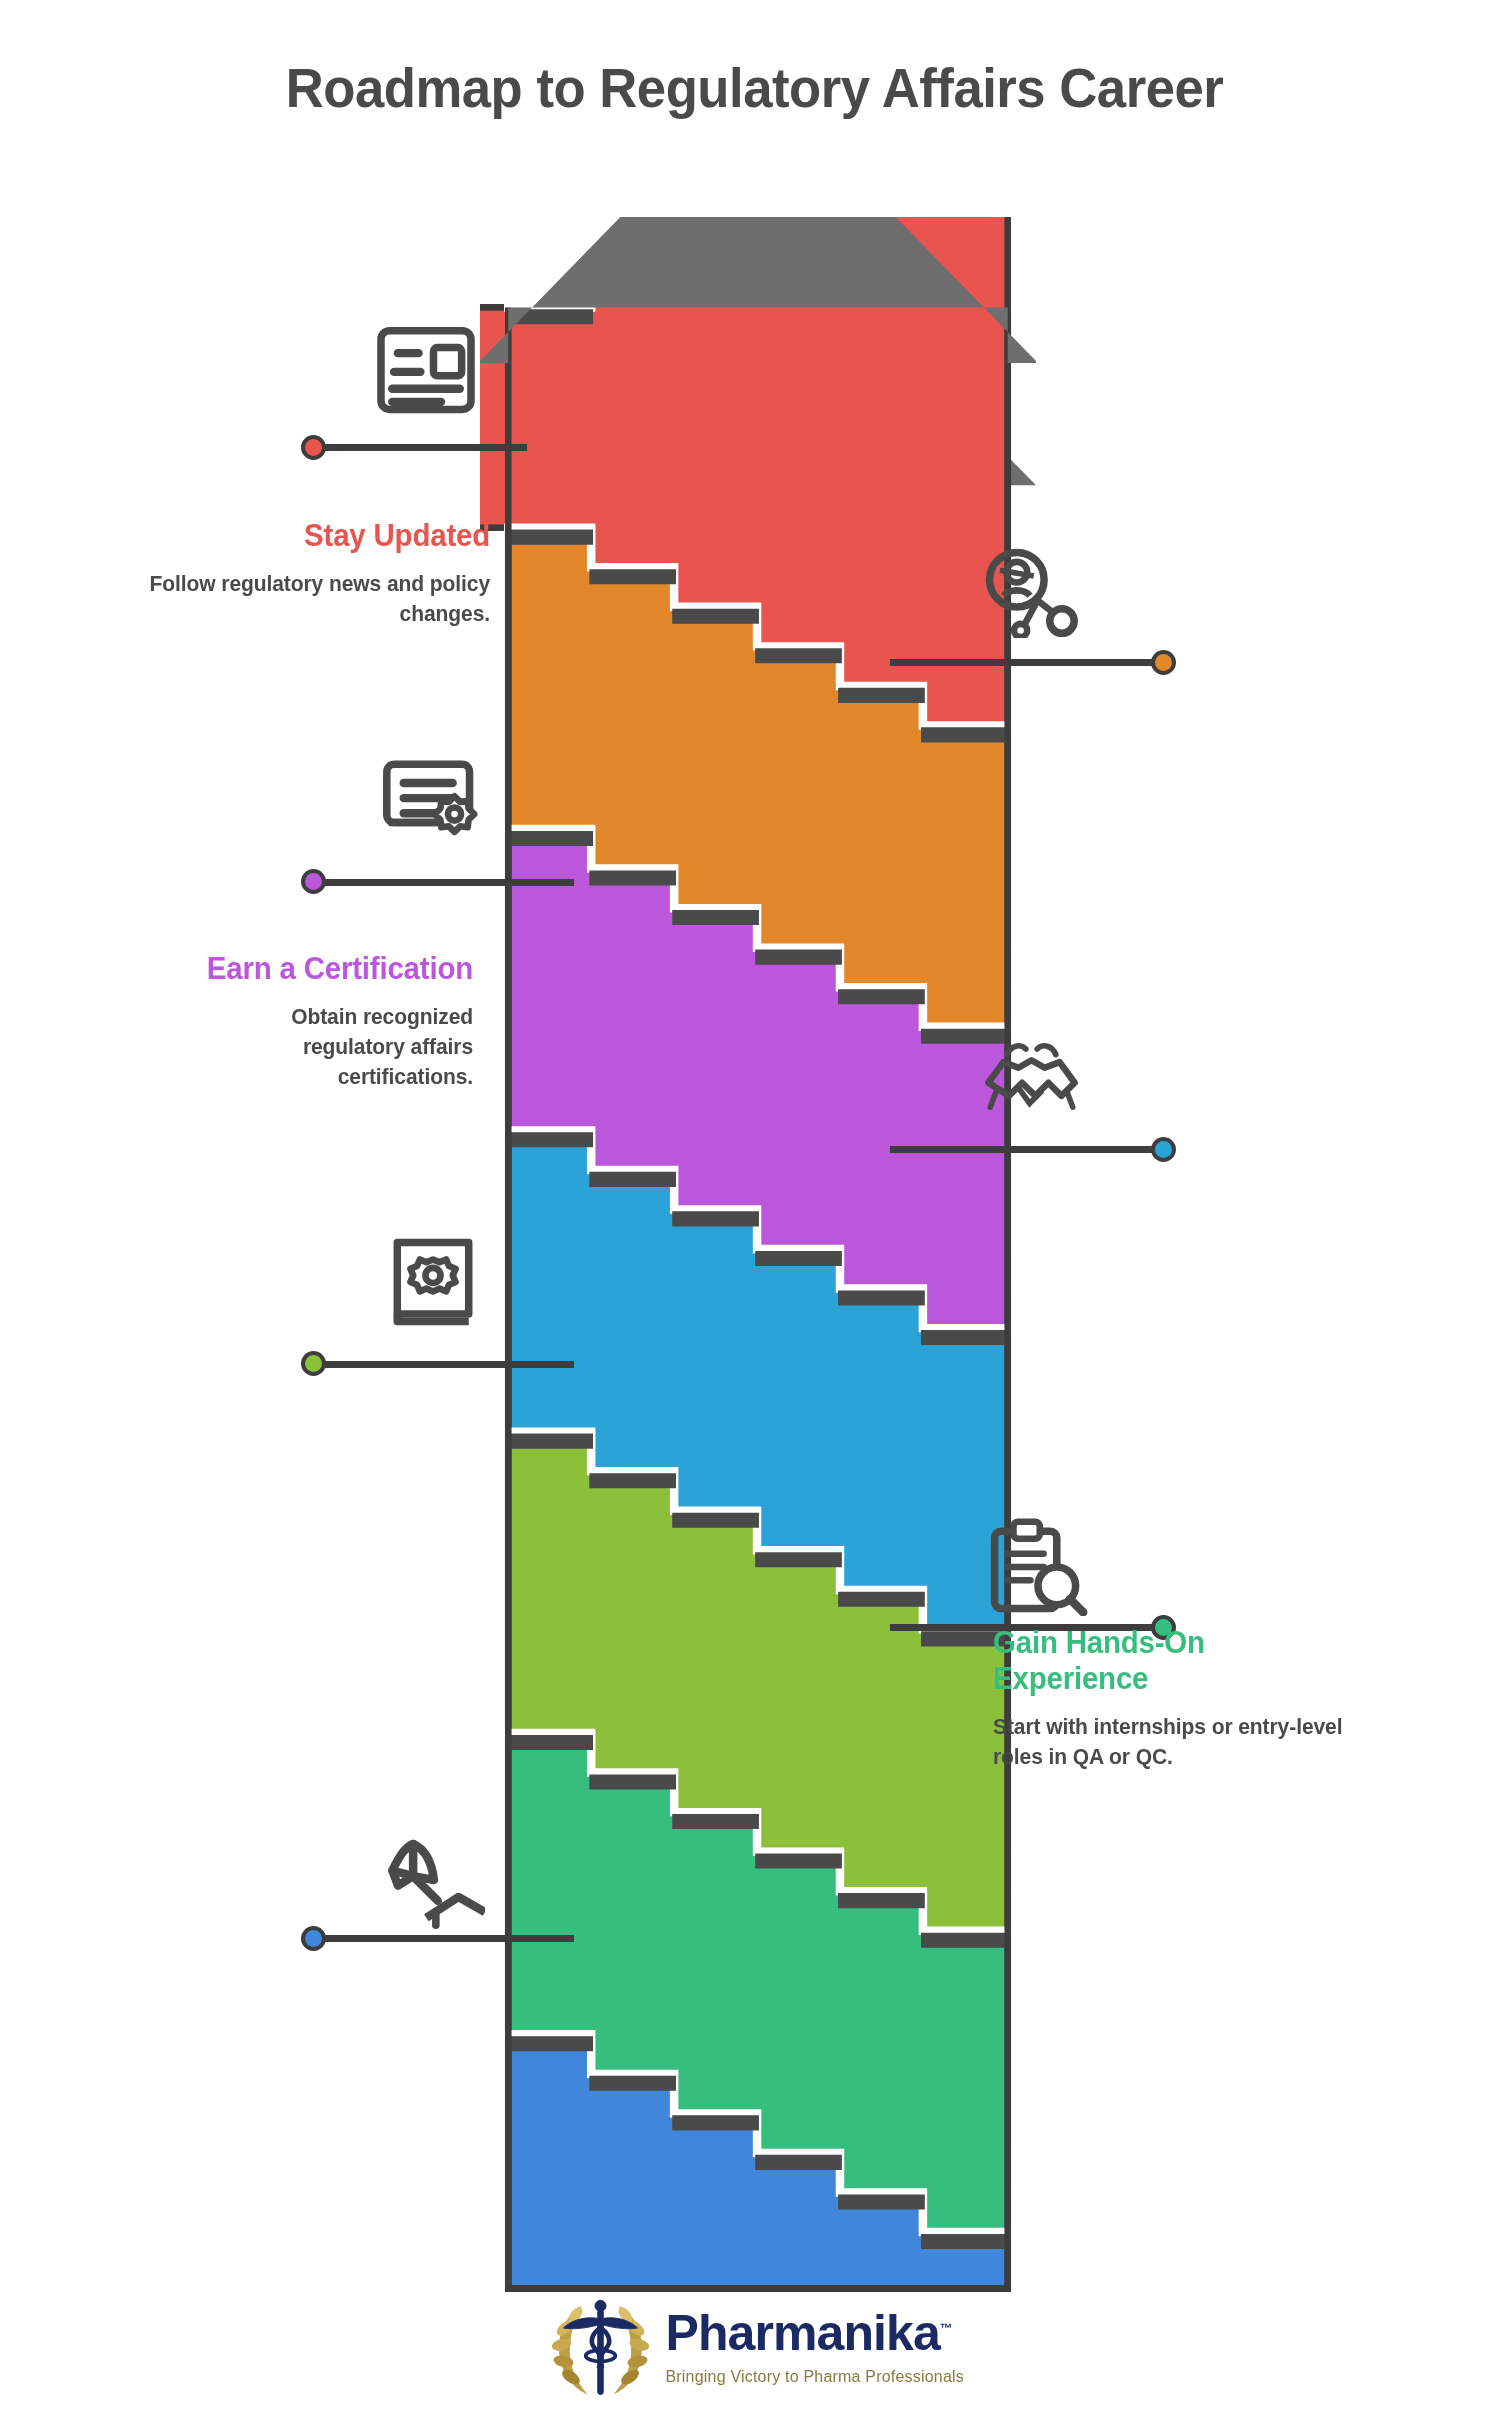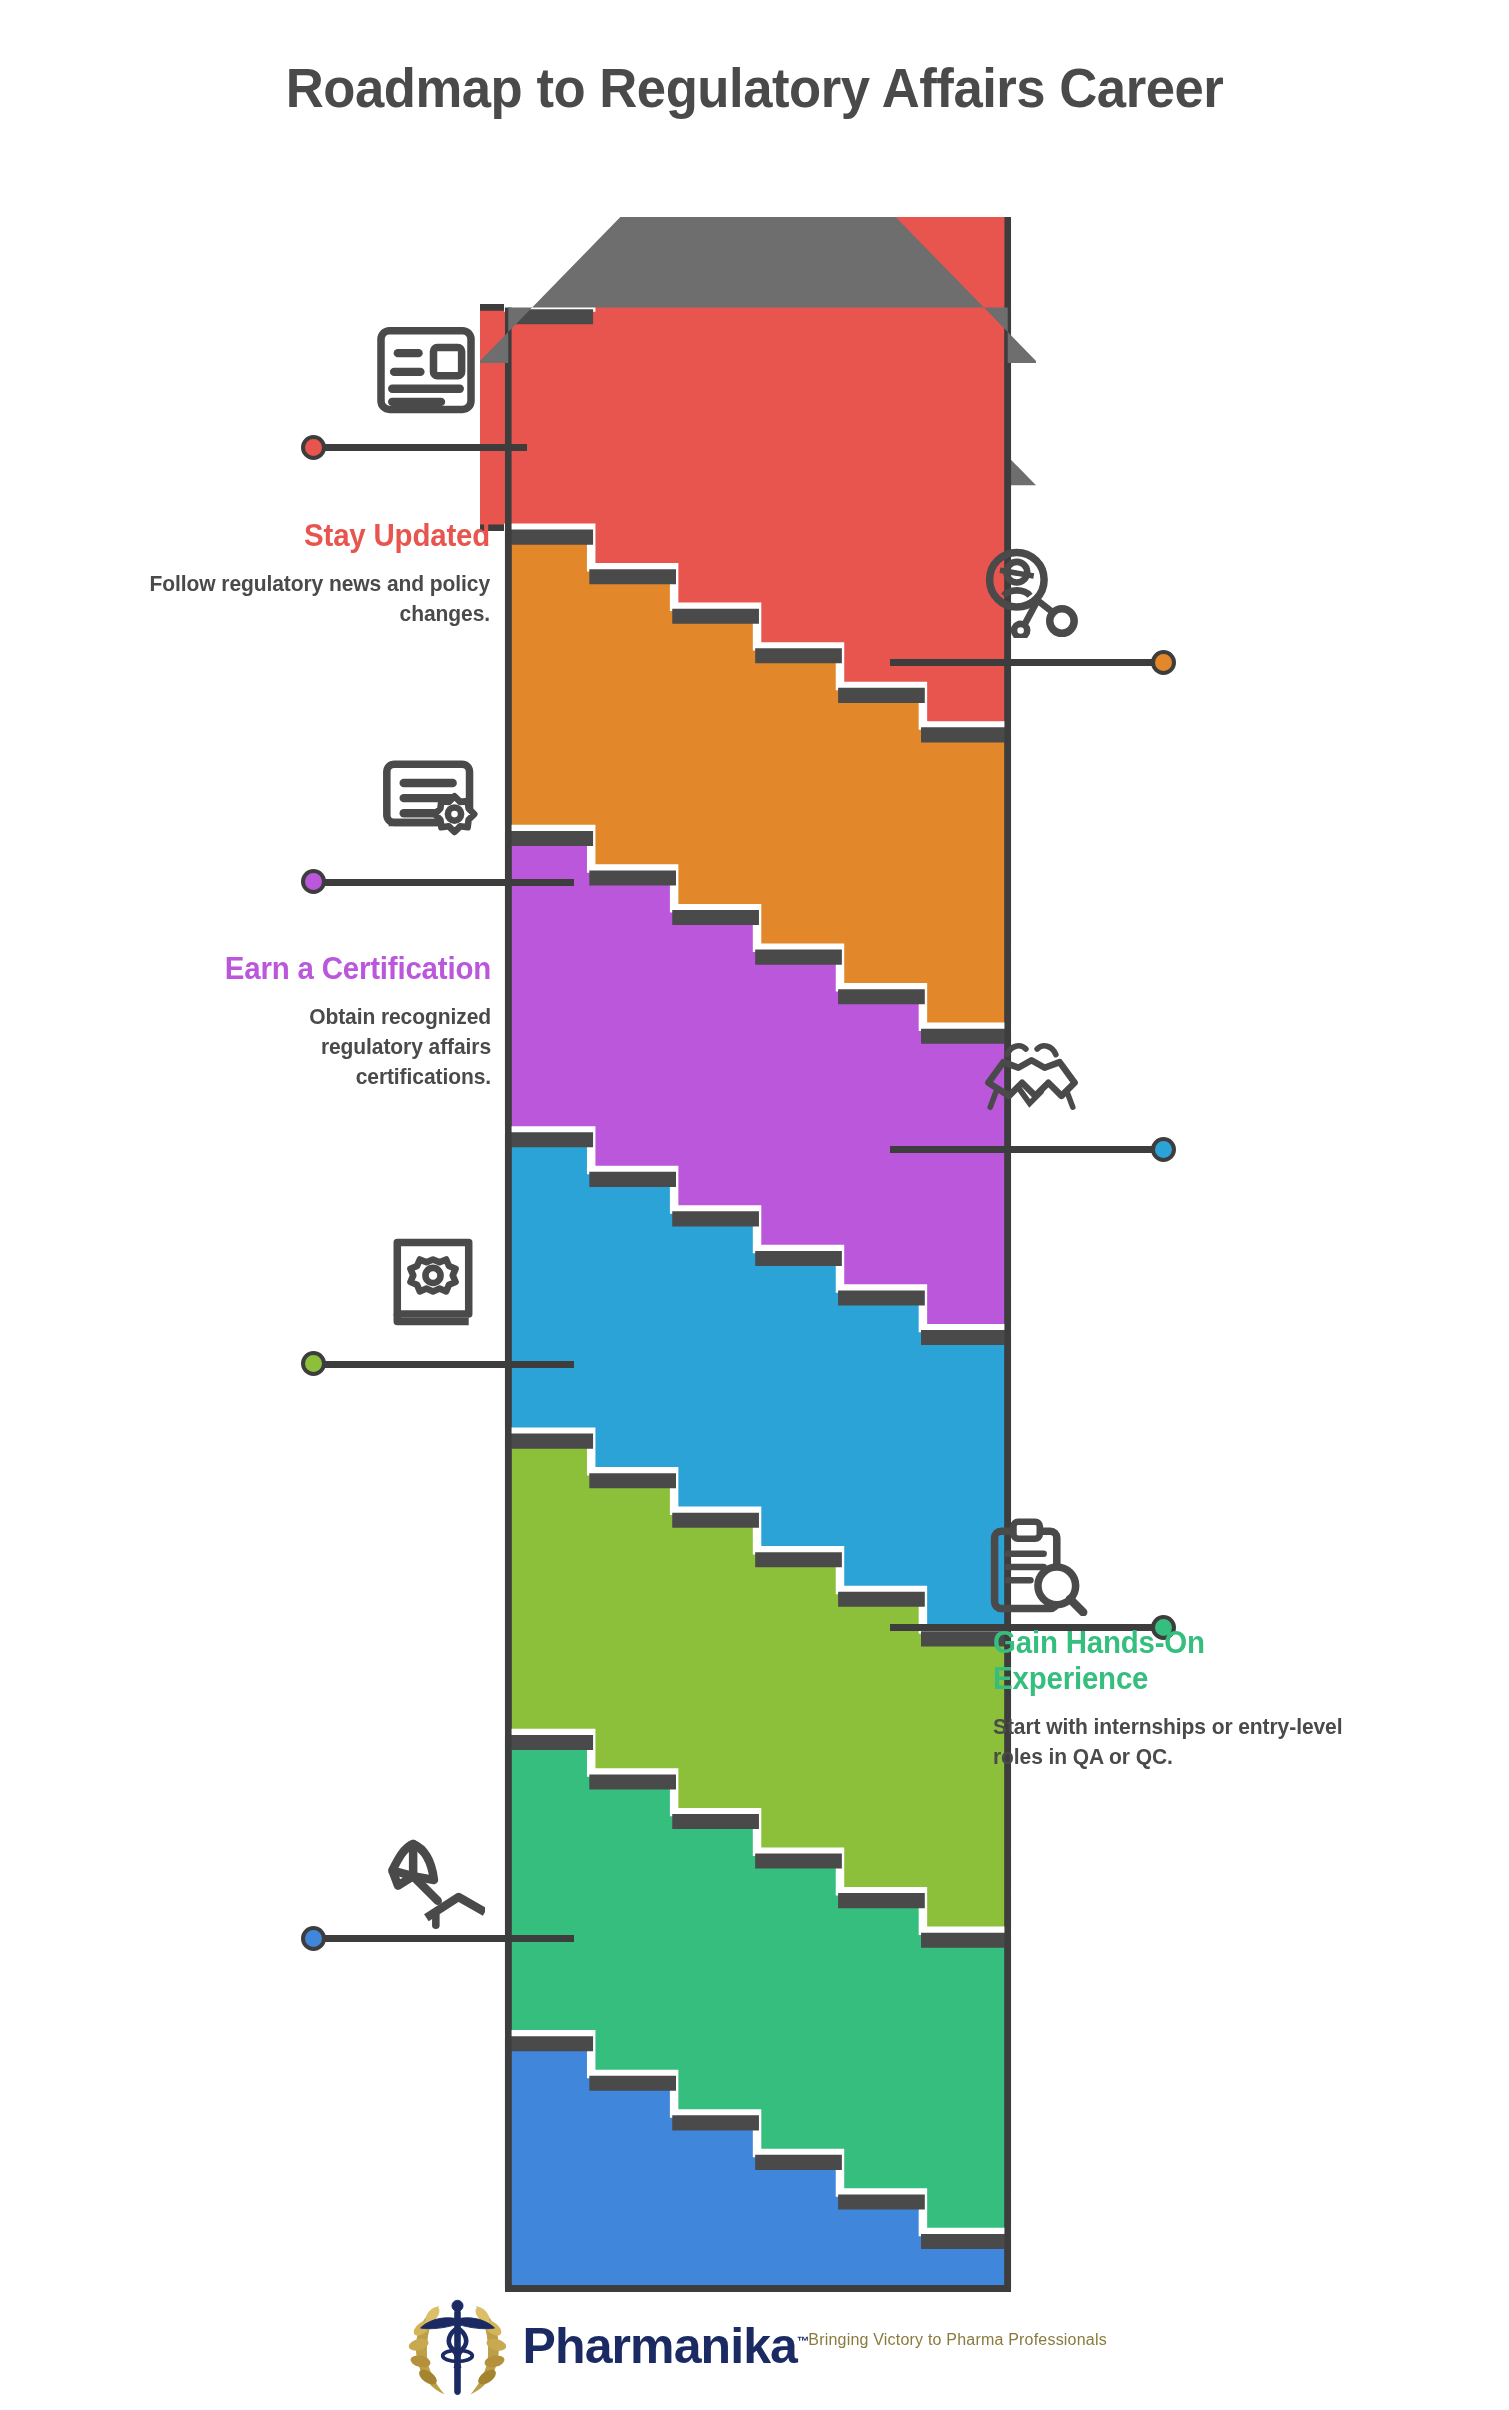--- a/index.html
+++ b/index.html
@@ -66,21 +66,21 @@
   
   .icon-box{position:absolute;}
   .icon-box svg{display:block;}
 
   
   #footer-logo{
     position:absolute;left:0;bottom:9.4px;width:100%;
     display:flex;align-items:center;justify-content:center;gap:9.4px;
   }
   #logo-mark{width:111px;height:111px;}
-  #logo-text{display:flex;flex-direction:row;line-height:1;}
+  #logo-text{display:flex;flex-direction:column;line-height:1;}
   #logo-word{
     font-size:50px;font-weight:bold;color:#1b2a63;
     letter-spacing:-0.9px;position:relative;
     font-family:"Liberation Sans", sans-serif;
   }
   #logo-tm{font-size:12.2px;vertical-align:super;color:#1b2a63;font-weight:bold;}
   #logo-tagline{
     font-size:16px;color:#8a7a3e;margin-top:11px;letter-spacing:0.2px;
     font-family:"Liberation Sans", sans-serif;
   }
@@ -278,21 +278,21 @@
       <path d="M58,104 L58,92" fill="none" stroke="#4a4a4a" stroke-width="8" stroke-linecap="round"></path>
     </svg>
   </div>
 
   <div class="block left" style="left:85px;top:518px;width:405px;">
     <div class="heading" style="color:#E8554E;">Stay Updated</div>
     <div class="body">Follow regulatory news and policy changes.</div>
   </div>
 
 
-  <div class="block left" style="left:86px;top:951px;width:405px;">
+  <div class="block left" style="left:68px;top:951px;width:405px;">
     <div class="heading" style="color:#BA57DB;">Earn a Certification</div>
     <div class="body" style="max-width:254px;margin-left:auto;">Obtain recognized regulatory affairs certifications.</div>
   </div>
 
 
 
   <div class="block right" style="left:993px;top:1625px;width:377px;">
     <div class="heading" style="color:#35BE7E;max-width:282px;">Gain Hands-On Experience</div>
     <div class="body" style="max-width:367px;">Start with internships or entry-level roles in QA or QC.</div>
   </div>

